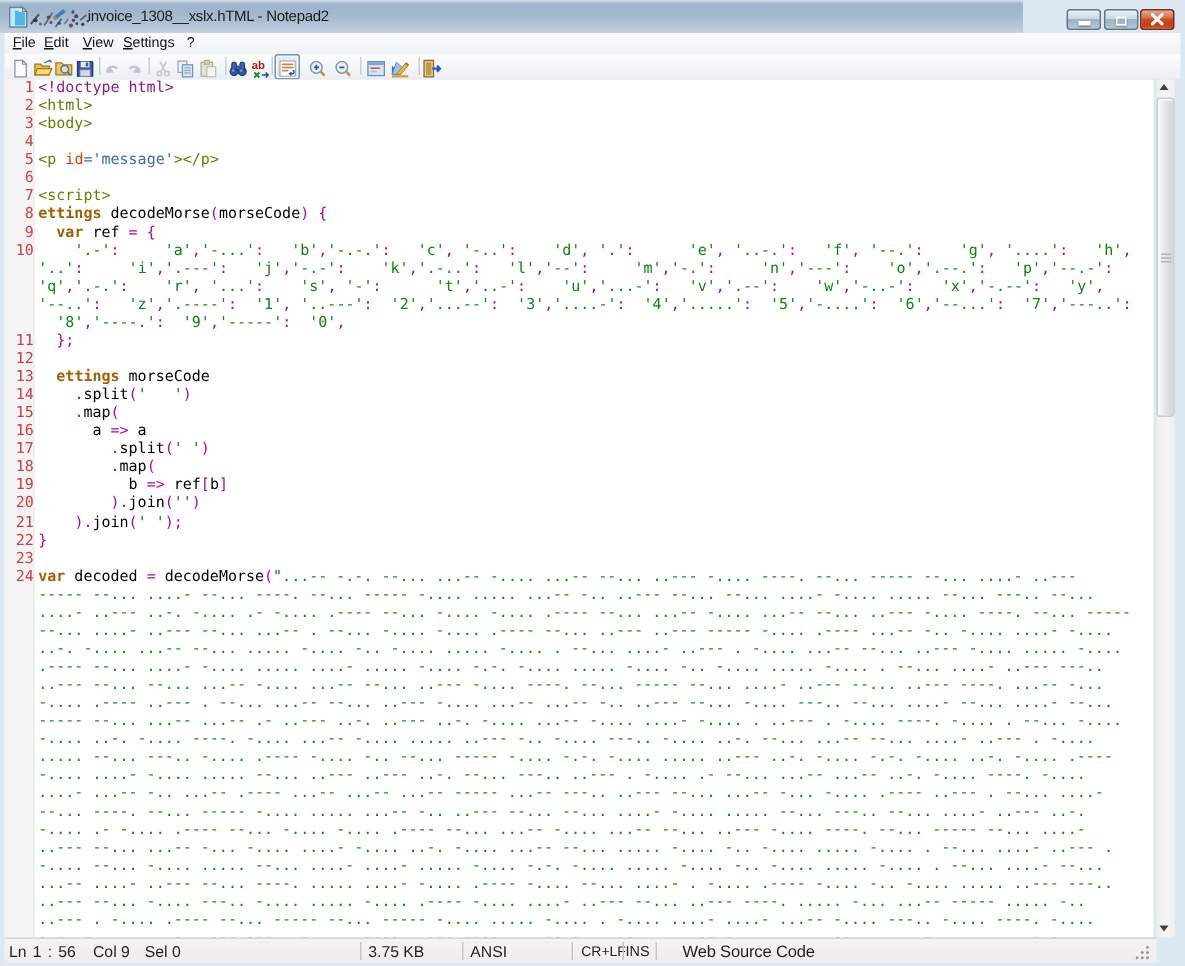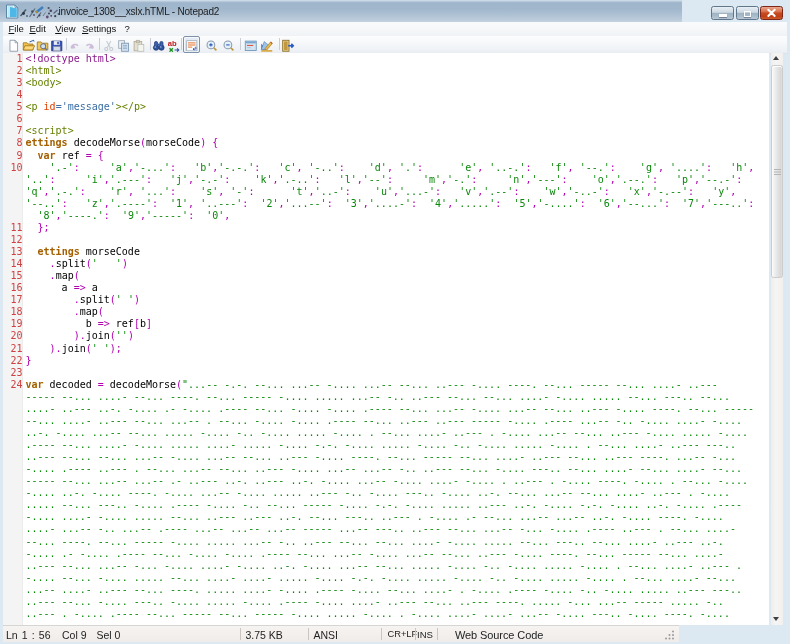--- a/index.html
+++ b/index.html
@@ -41,21 +41,21 @@
 .t { color:#648000; } .d { color:#8b1a8b; } .a { color:#e04000; } .v { color:#3a6ea5; }
 
 #vscroll { position:absolute; left:770.5px; top:53px; width:12.7px; height:572px;
   background:linear-gradient(to right,#ededec,#f6f5f4 40%,#f1f0ef); z-index:4; }
 .sbtn { position:absolute; left:0; width:12.7px; height:10.5px; background:transparent; }
 #sthumb { position:absolute; left:0.2px; top:12px; width:12.2px; height:213px;
   background:linear-gradient(to right,#fbfbfb,#e9e9e9 40%,#d9d9d9 85%,#dedede); border:1px solid #cccccc; border-radius:2.5px; box-shadow:inset 0 1px 0 #fff; }
 #sgrip { position:absolute; left:2.6px; top:103px; width:6.5px; height:1px; background:#b4b4b4; box-shadow:0 2.5px 0 #b4b4b4,0 5px 0 #b4b4b4; }
 .arr { position:absolute; left:2.8px; width:0; height:0; border-left:3.4px solid transparent; border-right:3.4px solid transparent; }
 
-#statusbar { position:absolute; left:3px; top:625px; width:676px; height:16.5px;
+#statusbar { position:absolute; left:3px; top:625px; width:768px; height:16.5px;
   background:linear-gradient(#f6f4f2,#efecea); border-top:1px solid #d8d4d1;
   font-size:10.5px; color:#1e1e1e; z-index:3; }
 #statusbar span { position:absolute; top:2.5px; }
 .ssep { position:absolute; top:2px; width:1px; height:12px; background:#c9c6c3; }
 </style></head>
 <body>
 <div id="win">
   <div id="titlebar">
     <svg id="tbicon" width="14" height="15" viewBox="0 0 14 15">
       <path d="M1.5 1 L10 1 L12.8 3.8 L12.8 14 L1.5 14 Z" fill="#eef7fb" stroke="#5a87a8" stroke-width="1"></path>

